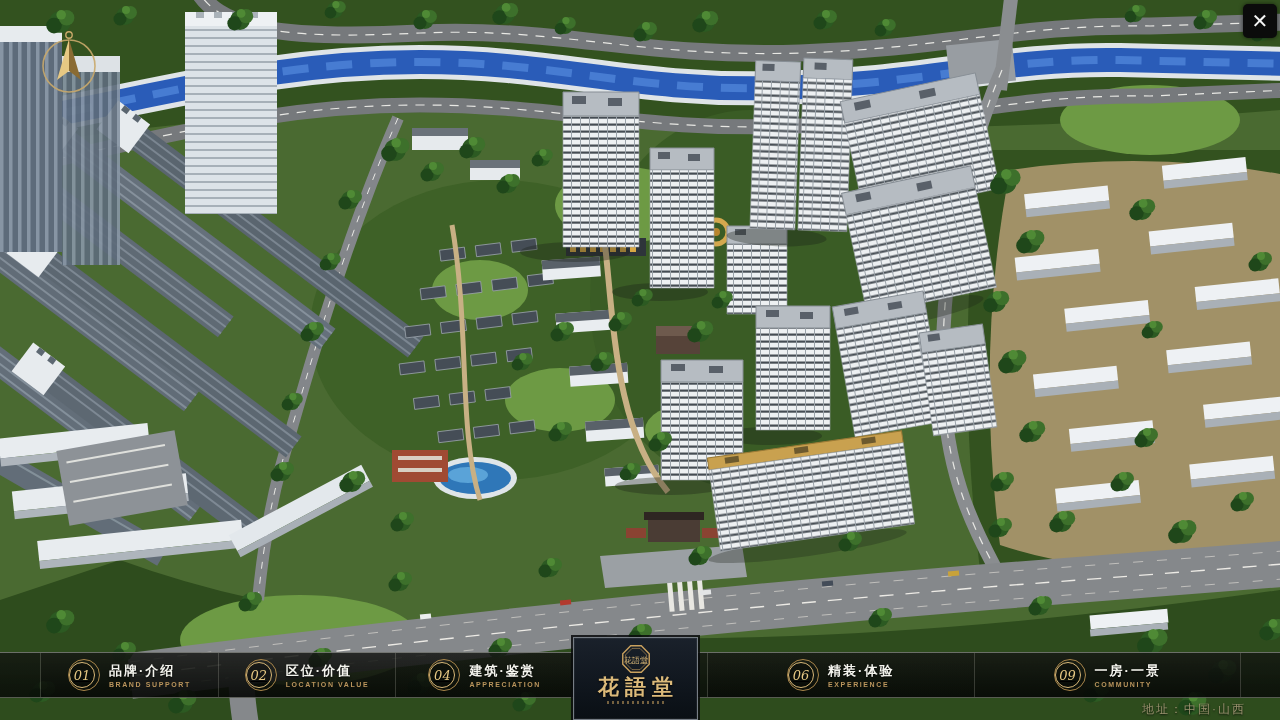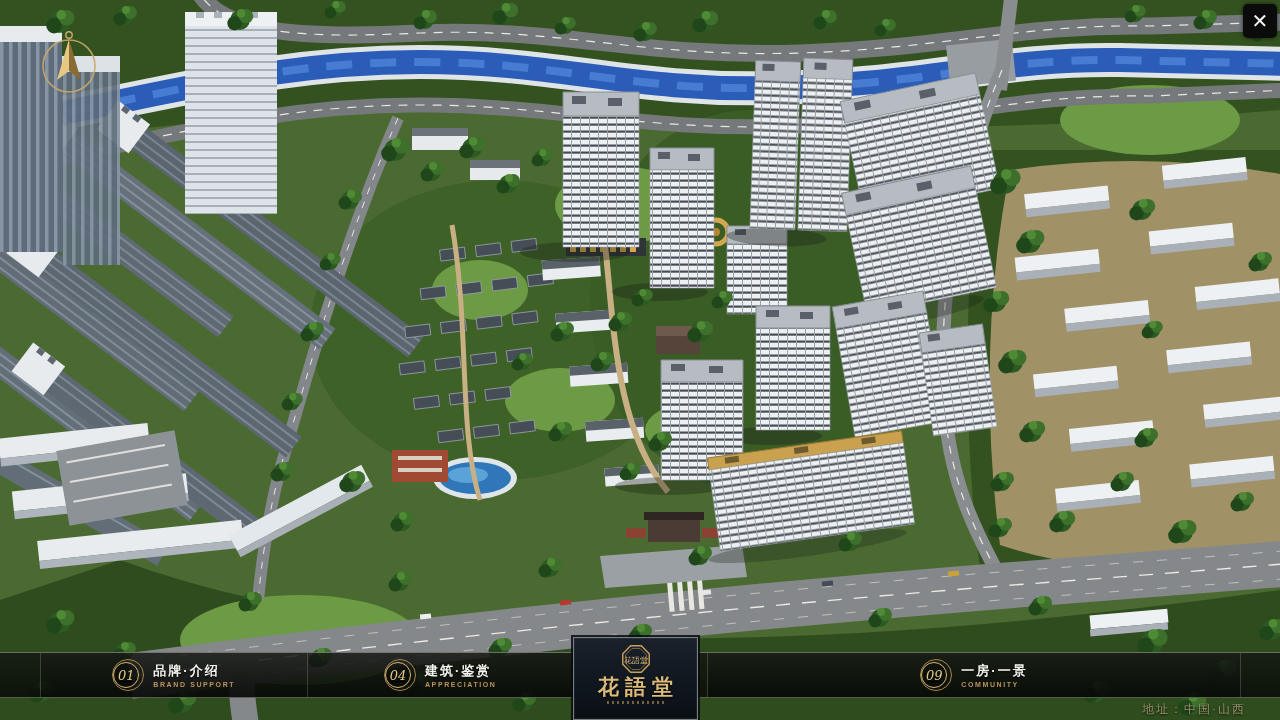--- a/index.html
+++ b/index.html
@@ -552,34 +552,52 @@
     <div class="nav-item">
       <span class="nav-num-outer">
         <span class="nav-num-inner nav-num">01</span>
       </span>
       <span class="nav-text">
         <span class="nav-title">品牌·介绍</span>
         <span class="nav-sub">BRAND SUPPORT</span>
       </span>
     </div>
 
+    <div class="nav-item">
+      <span class="nav-num-outer">
+        <span class="nav-num-inner nav-num">02</span>
+      </span>
+      <span class="nav-text">
+        <span class="nav-title">区位·价值</span>
+        <span class="nav-sub">LOCATION VALUE</span>
+      </span>
+    </div>
 
 
     <div class="nav-item">
       <span class="nav-num-outer">
         <span class="nav-num-inner nav-num">04</span>
       </span>
       <span class="nav-text">
         <span class="nav-title">建筑·鉴赏</span>
         <span class="nav-sub">APPRECIATION</span>
       </span>
     </div>
   </div>
     <div id="nav-right" class="nav-zone">
 
+    <div class="nav-item">
+      <span class="nav-num-outer">
+        <span class="nav-num-inner nav-num">06</span>
+      </span>
+      <span class="nav-text">
+        <span class="nav-title">精装·体验</span>
+        <span class="nav-sub">EXPERIENCE</span>
+      </span>
+    </div>
 
 
     <div class="nav-item">
       <span class="nav-num-outer">
         <span class="nav-num-inner nav-num">09</span>
       </span>
       <span class="nav-text">
         <span class="nav-title">一房·一景</span>
         <span class="nav-sub">COMMUNITY</span>
       </span>

